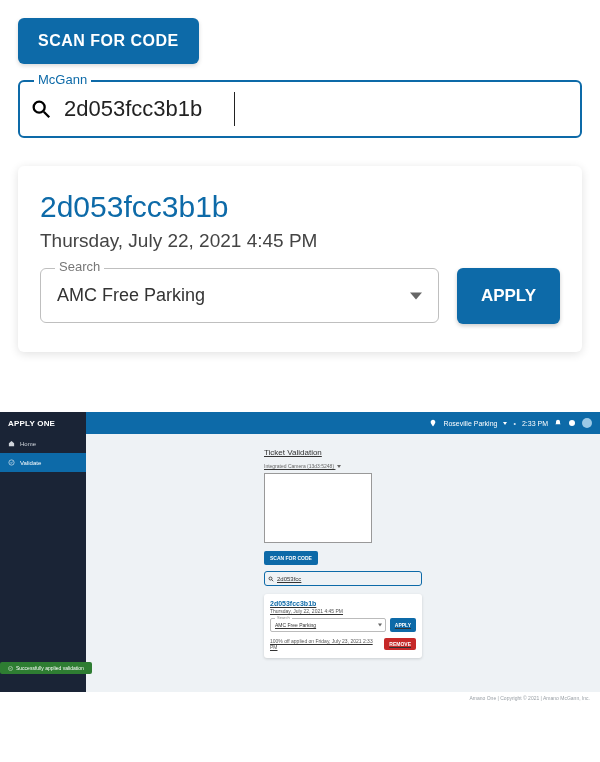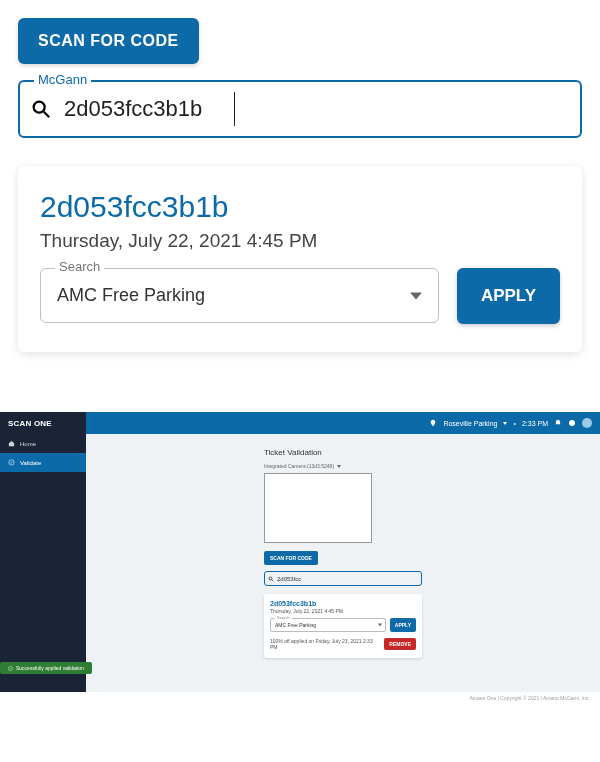--- a/index.html
+++ b/index.html
@@ -154,21 +154,21 @@
   .sidebar { width: 86px; background: #1a2436; color: #cfd4db; }
   .side-item {
     display: flex; align-items: center; gap: 5px;
     padding: 6px 8px;
     font-size: 6px;
     cursor: pointer;
   }
   .side-item.active { background: #0d6aa8; color: #fff; }
   .side-ico { width: 7px; height: 7px; }
 
-  .main { flex: 1; padding: 14px; display: flex; flex-direction: column; }
+  .main { flex: 1; padding: 14px; display: flex; flex-direction: column; text-decoration: underline; }
   .panel {
     width: 158px;
     margin: 0 auto;
   }
   .panel-title { font-size: 8px; margin-bottom: 6px; color: #333; }
   .cam-label { font-size: 5px; color: #666; margin-bottom: 4px; }
   .preview {
     width: 108px; height: 70px;
     border: 1px solid #999;
     background: #fff;
@@ -299,21 +299,21 @@
       <span class="legend">Search</span>
       <span class="val">AMC Free Parking</span>
       <span class="caret-down"></span>
     </div>
     <button class="apply-btn">APPLY</button>
   </div>
 </div>
 
 <div class="app">
   <div class="topbar">
-    <div class="brand">SCAN ONE</div>
+    <div class="brand">APPLY ONE</div>
     <div class="topbar-right">
       <svg class="pin" viewBox="0 0 24 24">
           <path d="M12 2C8 2 5 5 5 9c0 5 7 13 7 13s7-8 7-13c0-4-3-7-7-7z" fill="#fff"></path>
         </svg>
       <span>Roseville Parking</span>
       <span style="width:0;height:0;border-left:2px solid transparent;border-right:2px solid transparent;border-top:3px solid #fff"></span>
       <span style="color:#cfe3f2">•</span>
       <span>2:33 PM</span>
       <svg class="bell" viewBox="0 0 24 24">
           <path d="M12 2a6 6 0 0 0-6 6v5l-2 3h16l-2-3V8a6 6 0 0 0-6-6z" fill="#fff"></path>

